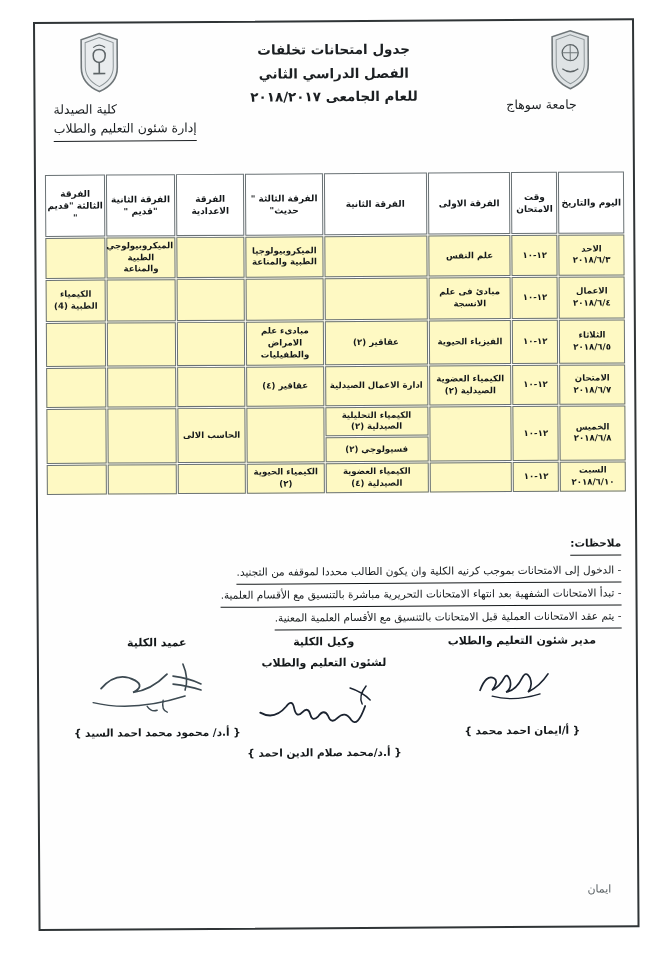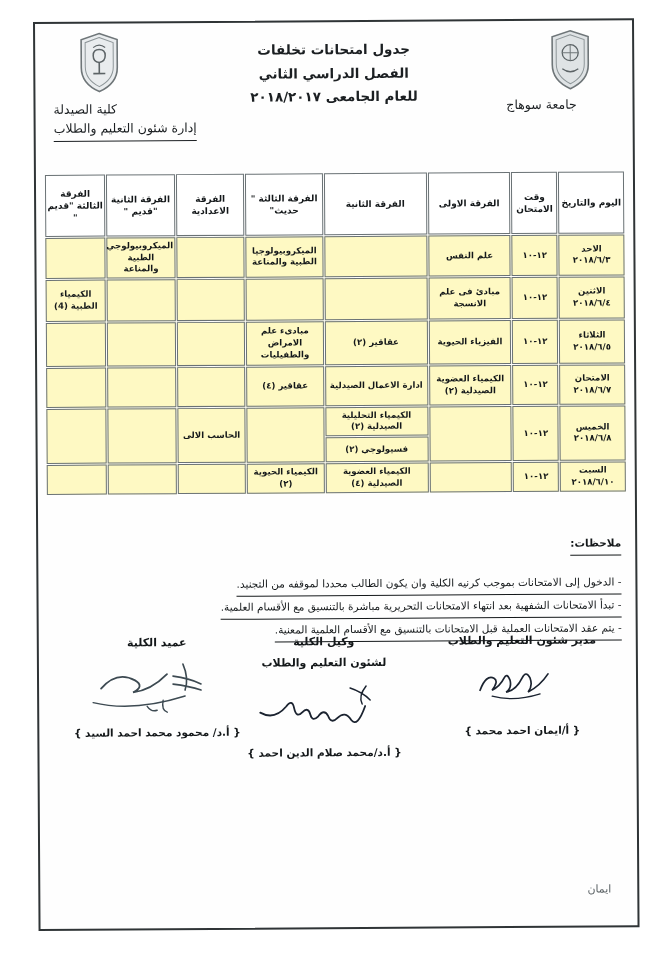--- a/index.html
+++ b/index.html
@@ -81,21 +81,21 @@
   .r1{height:36px;} .r2{height:42px;} .r3{height:44px;}
   .r4{height:40px;} .r5{height:25px;} .r6{height:30px;}
 
   
   .notes{
     position:absolute;right:14px;top:512px;width:500px;
     text-align:right;font-size:10.5px;color:#14181a;line-height:2.0;
   }
   .notes .n-title{
     display:inline-block;font-weight:700;
-    border-bottom:1.1px solid #14181a;padding-bottom:1px;margin-bottom:16px;
+    border-bottom:1.1px solid #14181a;padding-bottom:1px;margin-bottom:4px;
   }
   .notes .n-row{display:block;text-align:right;}
   .notes .n-row span{
     display:inline-block;
     border-bottom:1.1px solid #14181a;
     padding-bottom:1px;
   }
 
   
   .sigs{position:absolute;left:0;right:0;top:610px;height:180px;}
@@ -193,21 +193,21 @@
           <td class="filled">علم النفس</td>
           <td class="blank"></td>
           <td class="filled">الميكروبيولوجيا الطبية والمناعة</td>
           <td class="blank"></td>
           <td class="filled">الميكروبيولوجي الطبية والمناعة</td>
           <td class="blank"></td>
         </tr>
 
         <tr class="r2">
           <td class="filled">
-            <div>الاثنين</div>
+            <div>الاعمال</div>
             <div>٢٠١٨/٦/٤</div>
           </td>
           <td class="filled">١٢-١٠</td>
           <td class="filled">مبادئ فى علم الانسجة</td>
           <td class="blank"></td>
           <td class="blank"></td>
           <td class="blank"></td>
           <td class="blank"></td>
           <td class="filled">الكيمياء الطبية (4)</td>
         </tr>

